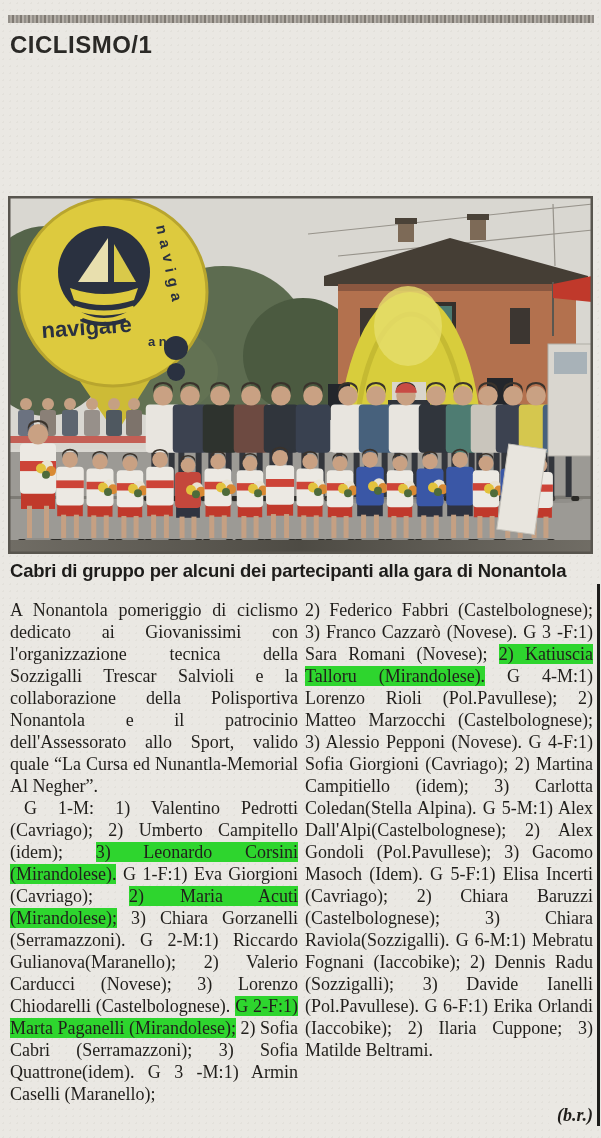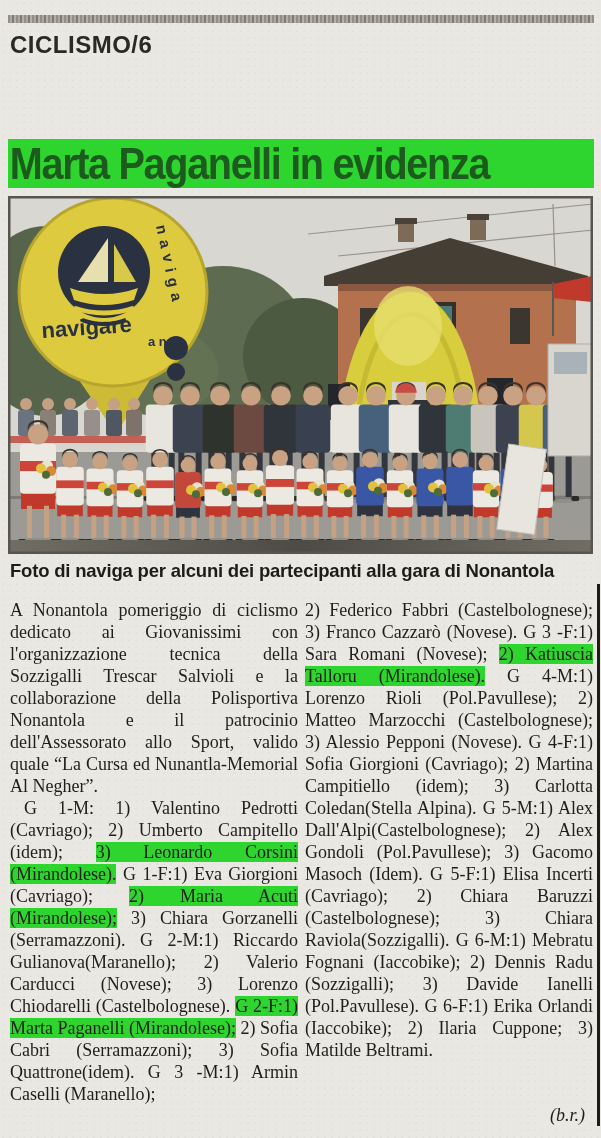--- a/index.html
+++ b/index.html
@@ -21,32 +21,29 @@
   .photo svg{display:block;}
   .caption{position:absolute;left:10px;top:560px;width:583px;font-family:"Liberation Sans",sans-serif;
         font-weight:bold;font-size:18.5px;letter-spacing:-.2px;color:#1d1c1a;}
   .cols{position:absolute;left:10px;top:599px;width:583px;display:grid;
         grid-template-columns:1fr 1fr;column-gap:7px;}
   .col{text-align:justify;font-size:18px;line-height:22px;position:relative;height:530px;overflow:hidden;}
   .col p{margin:0;}
   .col p.indent{text-indent:14px;}
   span.b{font-weight:normal;}
   span.hl{background:#2ed52e;}
-  .byline{position:absolute;right:8px;bottom:3px;font-style:italic;font-weight:normal;background:#eae8e3;padding-left:8px;}
+  .byline{position:absolute;right:0;bottom:3px;font-style:italic;font-weight:bold;background:#eae8e3;padding-left:8px;}
   .right-rule{position:absolute;right:1px;top:584px;width:3px;height:542px;background:#1d1c1a;}
 </style>
 </head>
 <body>
 
 <div class="page">
   <div class="top-rule"></div>
-  <div class="kicker">CICLISMO/6</div>
-  <div class="h2bar">
-    <span class="hscale">Marta Paganelli in evidenza</span>
-  </div>
+  <div class="kicker">CICLISMO/1</div>
 
   <figure class="photo" style="margin:0">
     <div id="photo-svg">
         <svg width="585" height="358" viewBox="0 0 585 358">
        <defs>
             <linearGradient id="gr" x1="0" x2="1">
               <stop offset="0" stop-color="#8a867e"></stop>
               <stop offset=".5" stop-color="#44423c"></stop>
               <stop offset="1" stop-color="#8a867e"></stop>
             </linearGradient>
@@ -554,21 +551,21 @@
           <g transform="rotate(8 512 290)">
             <rect x="495" y="250" width="38" height="86" fill="#e8e5de" stroke="#c5c2ba"></rect>
           </g>
           <rect y="344" width="585" height="14" fill="#57544c"></rect>
           <rect y="344" width="585" height="14" fill="url(#gr)" opacity=".5"></rect>
           <rect x="1" y="1" width="583" height="356" fill="none" stroke="#58554e" stroke-width="3"></rect>
      </svg>
       </div>
   </figure>
 
-  <div class="caption">Foto di naviga per alcuni dei partecipanti alla gara di Nonantola</div>
+  <div class="caption">Cabri di gruppo per alcuni dei partecipanti alla gara di Nonantola</div>
 
   <div class="cols">
     <div class="col">
       <p><span>A Nonantola pomeriggio di ciclismo dedicato ai Giovanissimi con l'organizzazione tecnica della Sozzigalli Trescar Salvioli e la collaborazione della Polisportiva Nonantola e il patrocinio dell'Assessorato allo Sport, valido quale “La Cursa ed Nunantla-Memorial Al Negher”.</span></p>
       <p class="indent"><span class="b">G 1-M:</span><span> 1) Valentino Pedrotti (Cavriago); 2) Umberto Campitello (idem); </span><span class="hl">3) Leonardo Corsini (Mirandolese).</span><span> </span><span class="b">G 1-F:</span><span>1) Eva Giorgioni (Cavriago); </span><span class="hl">2) Maria Acuti (Mirandolese);</span><span> 3) Chiara Gorzanelli (Serramazzoni). </span><span class="b">G 2-M:</span><span>1) Riccardo Gulianova(Maranello); 2) Valerio Carducci (Novese); 3) Lorenzo Chiodarelli (Castelbolognese). </span><span class="b hl">G 2-F:</span><span class="hl">1) Marta Paganelli (Mirandolese);</span><span> 2) Sofia Cabri (Serramazzoni); 3) Sofia Quattrone(idem). </span><span class="b">G 3 -M:</span><span>1) Armin Caselli (Maranello);</span></p>
     </div>
     <div class="col">
       <p><span>2) Federico Fabbri (Castelbolognese); 3) Franco Cazzarò (Novese). </span><span class="b">G 3 -F:</span><span>1) Sara Romani (Novese); </span><span class="hl">2) Katiuscia Talloru (Mirandolese).</span><span> </span><span class="b">G 4-M:</span><span>1) Lorenzo Rioli (Pol.Pavullese); 2) Matteo Marzocchi (Castelbolognese); 3) Alessio Pepponi (Novese). </span><span class="b">G 4-F:</span><span>1) Sofia Giorgioni (Cavriago); 2) Martina Campitiello (idem); 3) Carlotta Coledan(Stella Alpina). </span><span class="b">G 5-M:</span><span>1) Alex Dall'Alpi(Castelbolognese); 2) Alex Gondoli (Pol.Pavullese); 3) Gacomo Masoch (Idem). </span><span class="b">G 5-F:</span><span>1) Elisa Incerti (Cavriago); 2) Chiara Baruzzi (Castelbolognese); 3) Chiara Raviola(Sozzigalli). </span><span class="b">G 6-M:</span><span>1) Mebratu Fognani (Iaccobike); 2) Dennis Radu (Sozzigalli); 3) Davide Ianelli (Pol.Pavullese). </span><span class="b">G 6-F:</span><span>1) Erika Orlandi (Iaccobike); 2) Ilaria Cuppone; 3) Matilde Beltrami.</span></p>
       <span class="byline">(b.r.)</span>
     </div>

